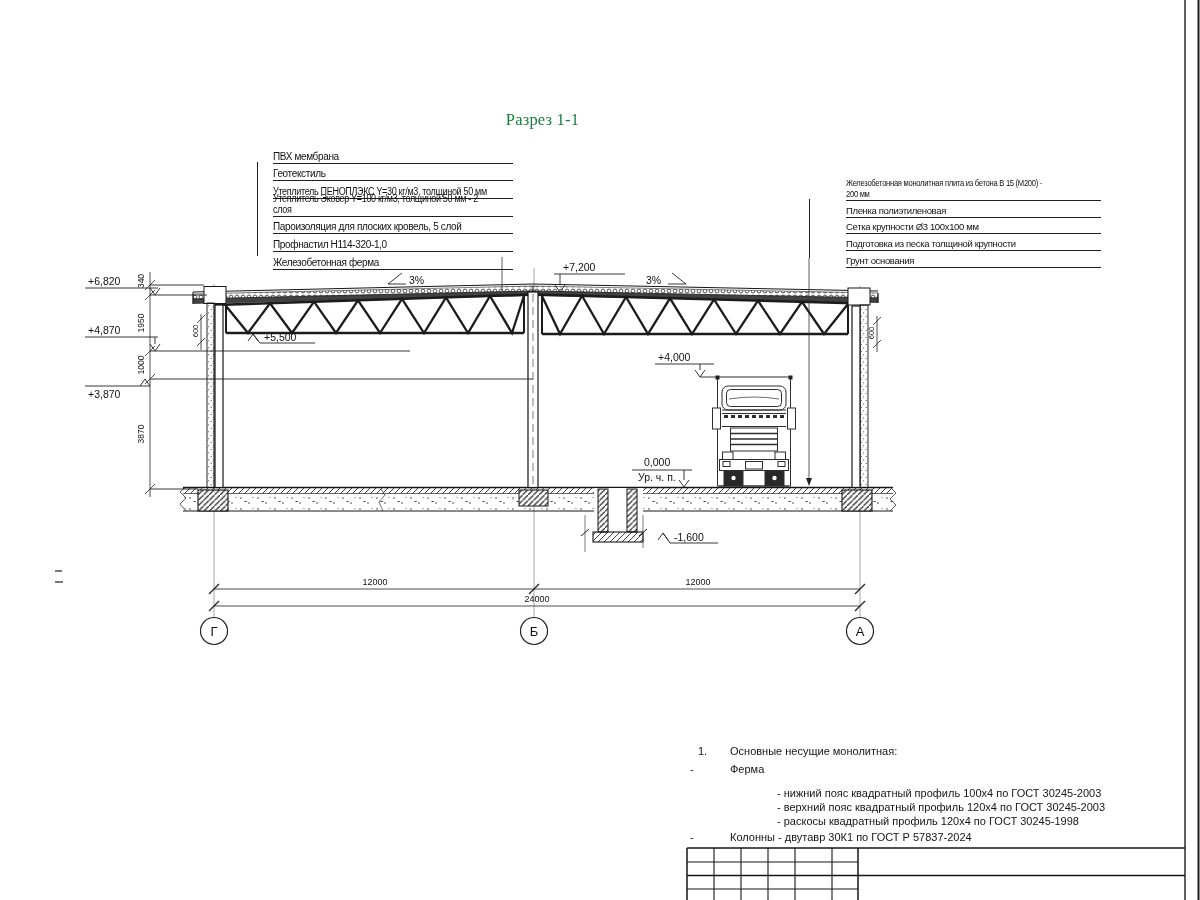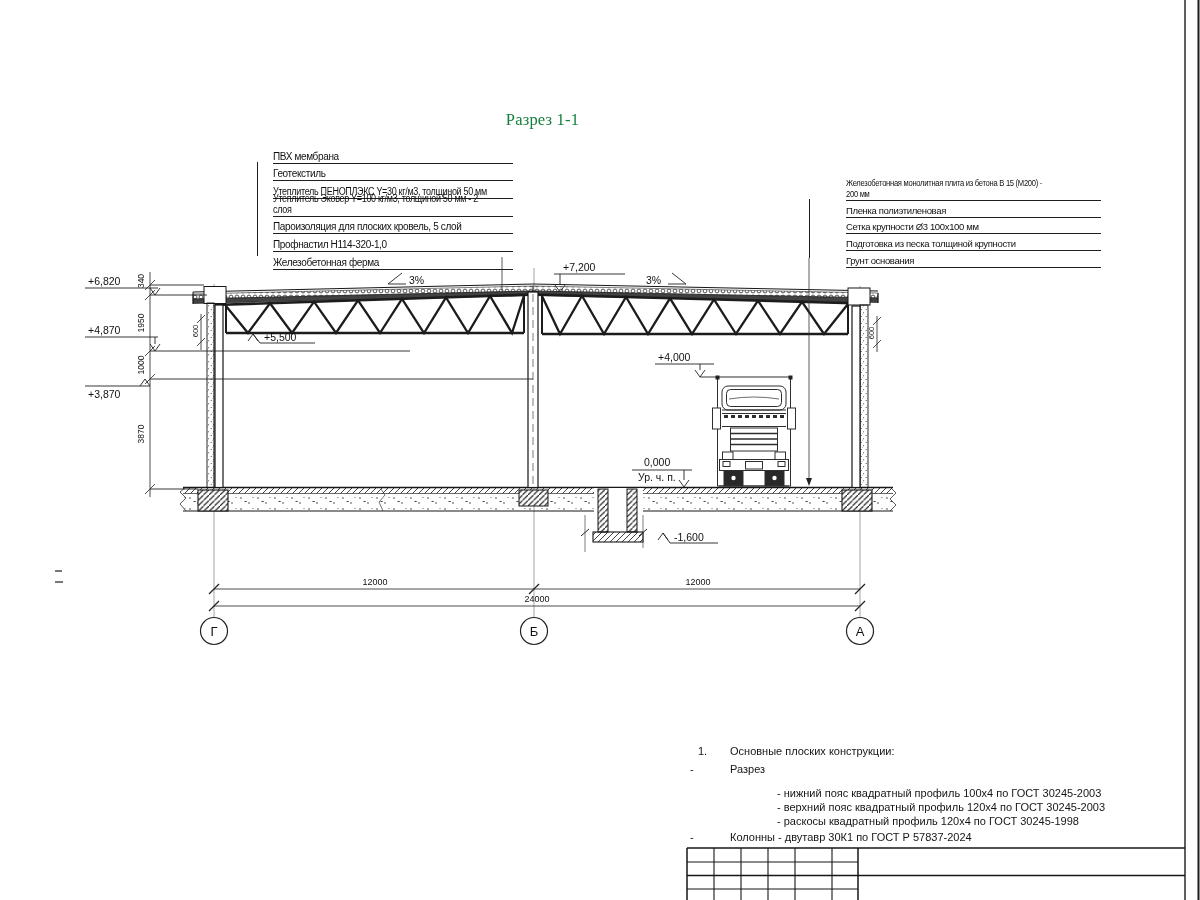--- a/index.html
+++ b/index.html
@@ -346,25 +346,25 @@
       </div>
   <div class="spec-row">
         <span>Грунт основания</span>
       </div>
 </div>
 <div class="vline" style="left:809px;top:199px;height:59px;"></div>
 
 <div class="notes">
   <div class="note-row" style="top:5px;">
     <span class="nm">1.</span>
-    <span class="nt">Основные плоских конструкции:</span>
+    <span class="nt">Основные несущие монолитная:</span>
   </div>
   <div class="note-row" style="top:23px;">
     <span class="nd">-</span>
-    <span class="nt">Разрез</span>
+    <span class="nt">Ферма</span>
   </div>
   <div class="note-row" style="top:47px;">
     <span class="ns">- нижний пояс квадратный профиль 100х4 по ГОСТ 30245-2003</span>
   </div>
   <div class="note-row" style="top:61px;">
     <span class="ns">- верхний пояс квадратный профиль 120х4 по ГОСТ 30245-2003</span>
   </div>
   <div class="note-row" style="top:75px;">
     <span class="ns">- раскосы квадратный профиль 120х4 по ГОСТ 30245-1998</span>
   </div>

